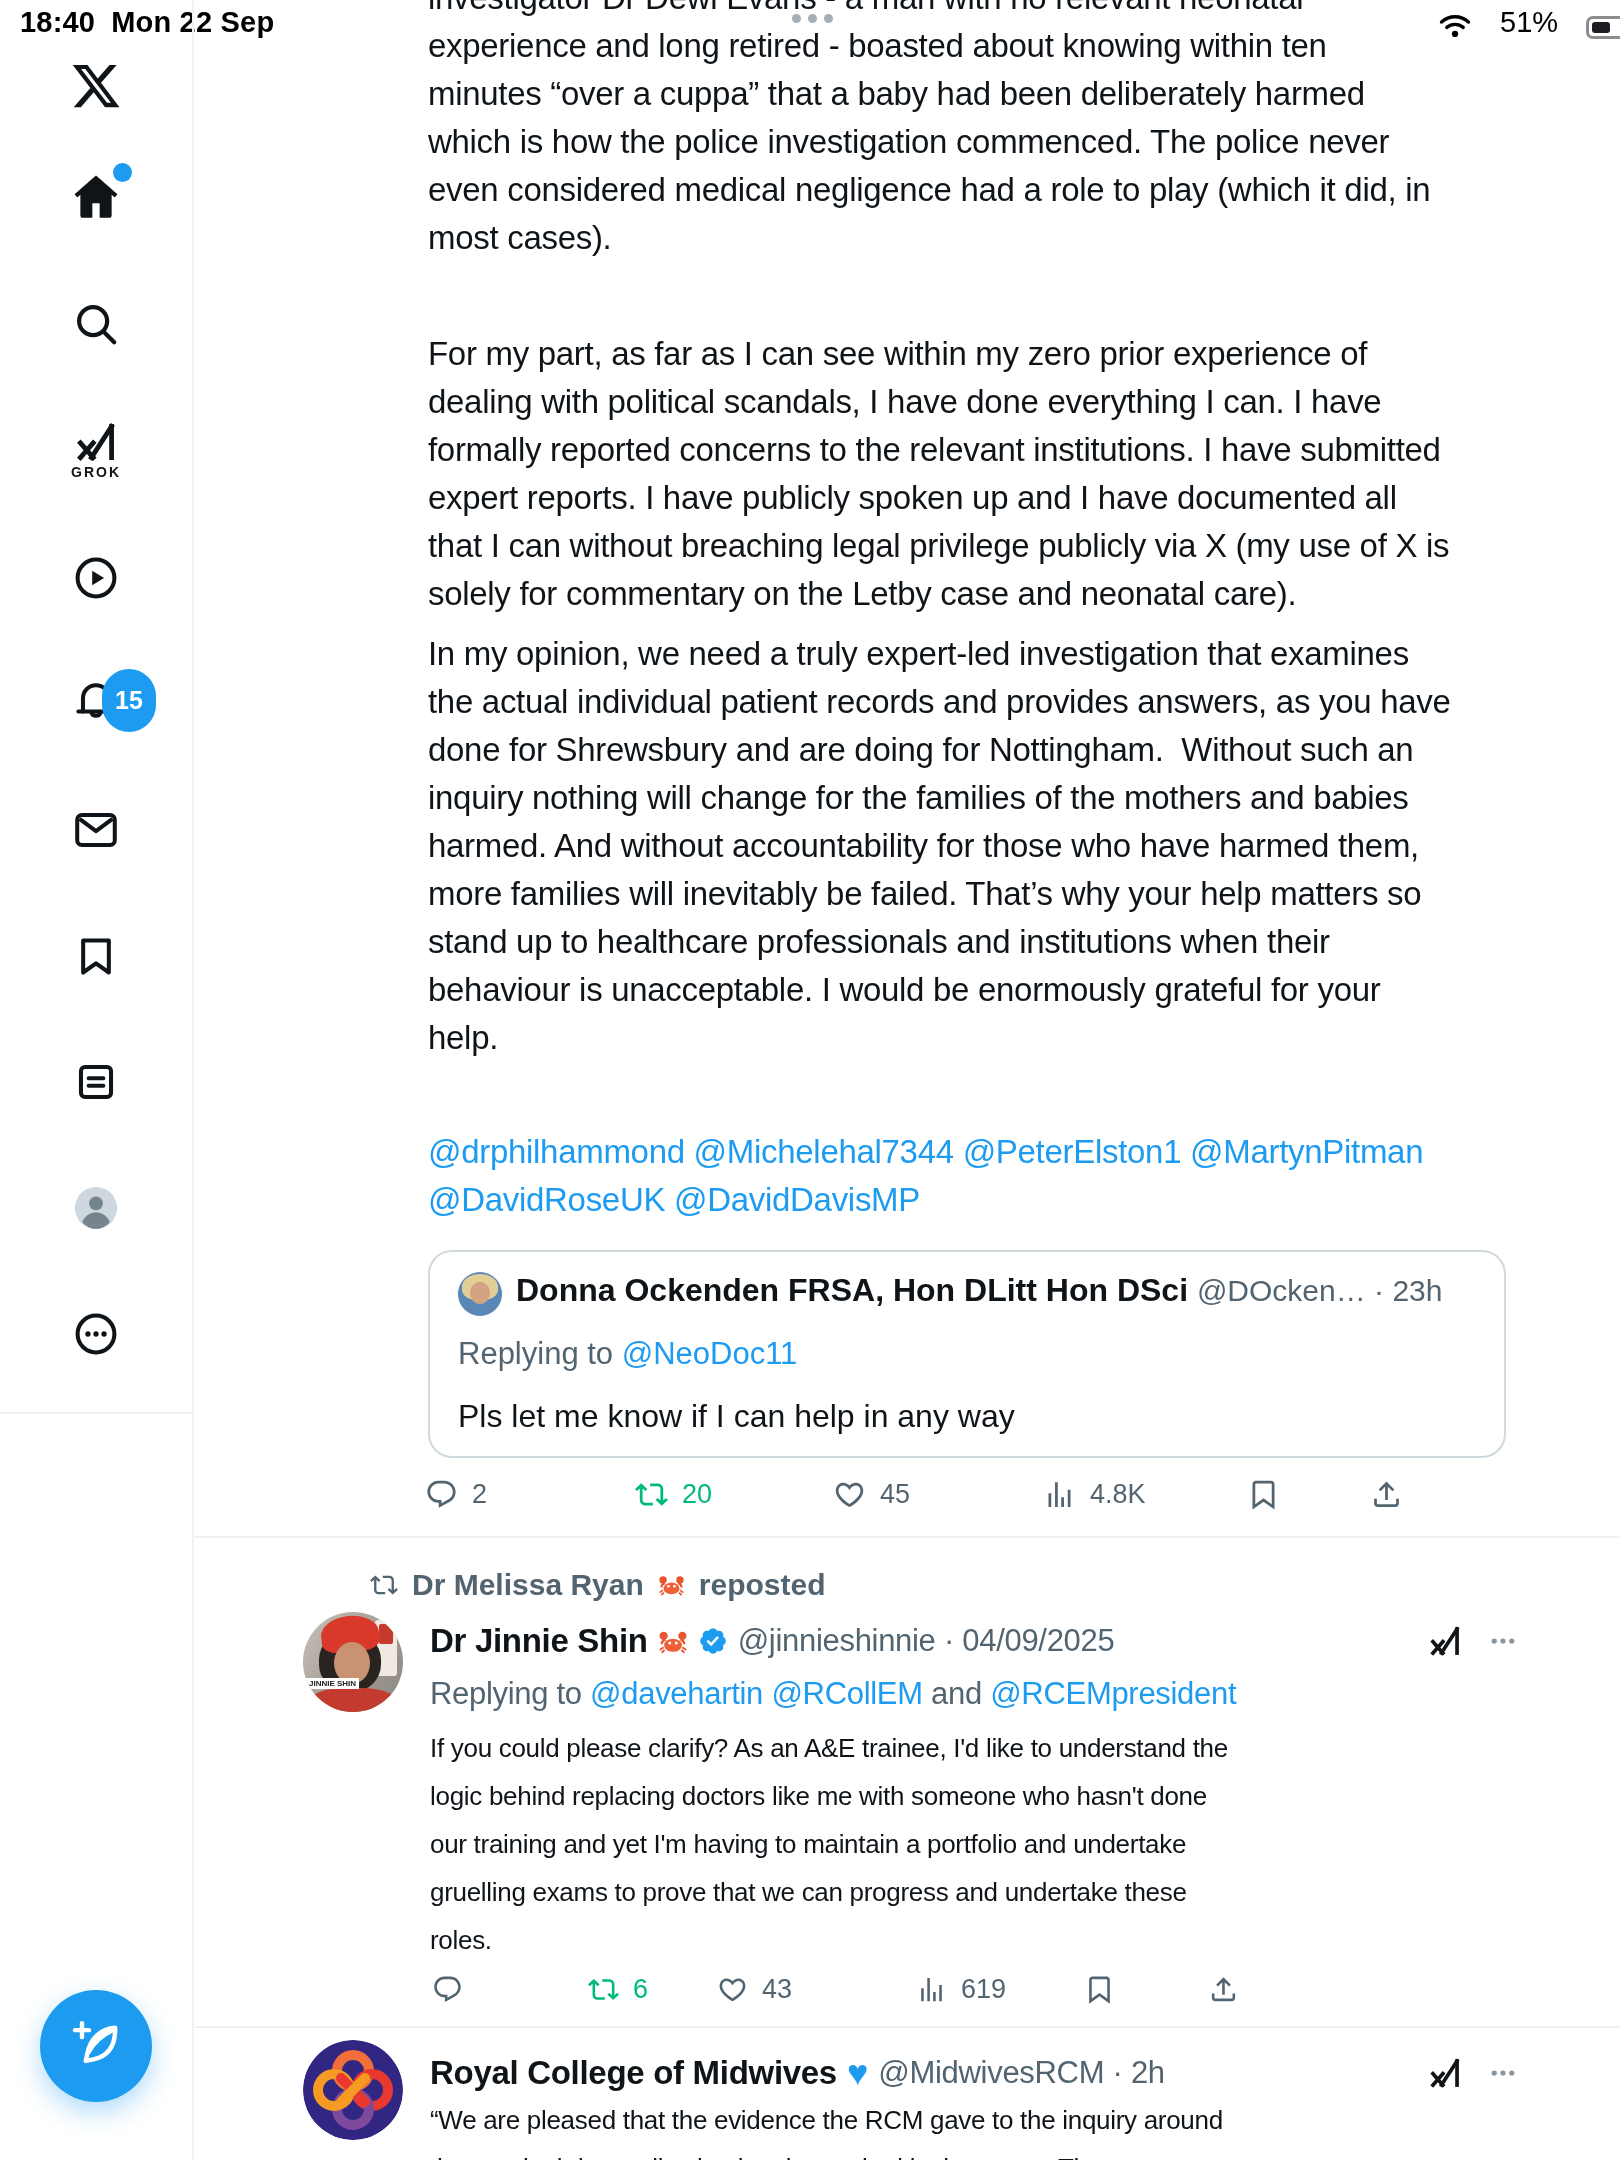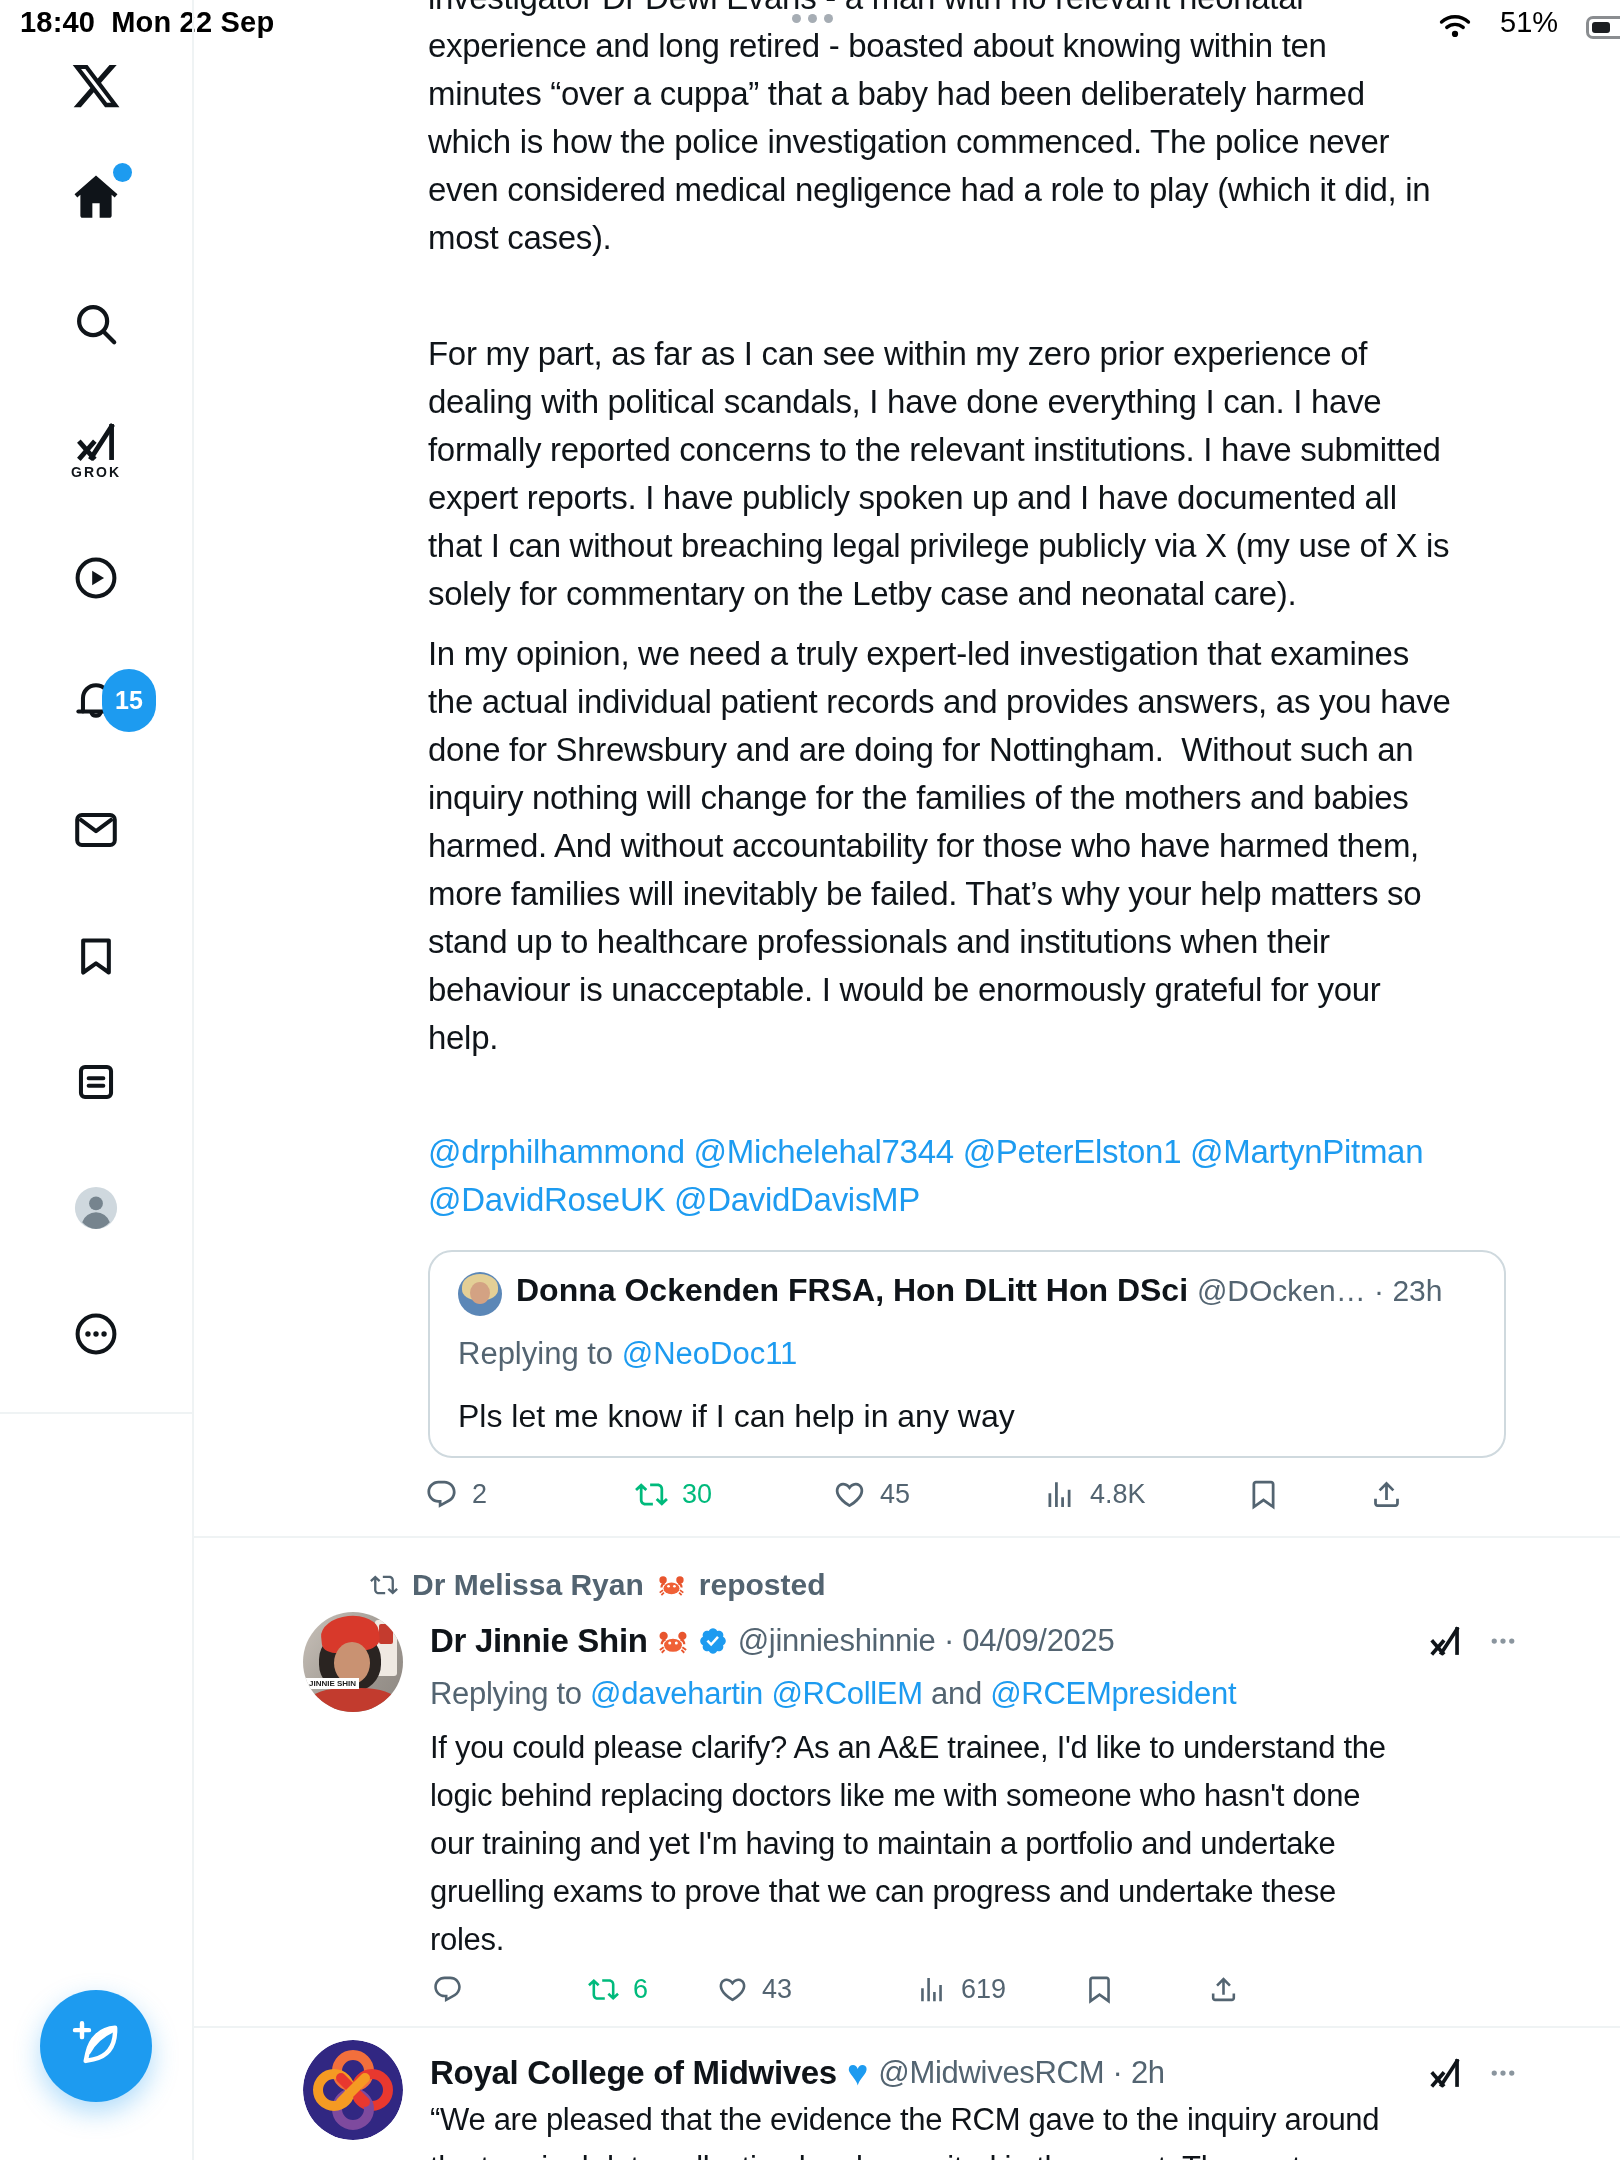--- a/index.html
+++ b/index.html
@@ -63,21 +63,21 @@
   .av-jinnie .face{position:absolute;left:31px;top:30px;width:36px;height:42px;border-radius:50%;background:#c99272;}
   .av-jinnie .body{position:absolute;left:8px;top:76px;width:84px;height:30px;border-radius:40%;background:#c23b2e;}
   .av-jinnie .cap-tag{position:absolute;left:3px;top:66px;background:#fff;color:#222;font-size:8px;font-weight:700;
                   padding:1px 3px;line-height:9px;white-space:nowrap;}
   .name-row{position:absolute;white-space:nowrap;display:flex;align-items:center;gap:10px;font-size:33px;}
   .t-name{font-weight:700;letter-spacing:-0.3px;}
   .t-meta{color:#536471;font-size:31px;letter-spacing:-0.3px;}
   .blue-heart{color:#1d9bf0;font-size:36px;line-height:30px;}
   .row-right{position:absolute;display:flex;align-items:center;gap:26px;color:#536471;}
   .replying-row{position:absolute;font-size:31px;letter-spacing:-0.3px;white-space:nowrap;}
-  .body-col{position:absolute;left:430px;width:1100px;font-size:31px;line-height:48px;letter-spacing:-0.3px;}
+  .body-col{position:absolute;left:430px;width:1100px;font-size:26px;line-height:48px;letter-spacing:-0.3px;}
   
   .fab{left:40px;top:1990px;width:112px;height:112px;border-radius:50%;background:#1d9bf0;
        box-shadow:0 10px 26px rgba(29,155,240,.35);display:flex;align-items:center;justify-content:center;}
 </style>
 </head>
 <body>
 
 <svg width="0" height="0" style="position:absolute">
   <defs>
     <symbol id="ic-reply" viewBox="0 0 24 24">
@@ -288,21 +288,21 @@
   <div class="ecl" style="left:425px;top:1478px">
     <svg class="ei">
         <use href="#ic-reply"></use>
       </svg>
       <span class="cnt">2</span>
   </div>
   <div class="ecl green" style="left:635px;top:1478px">
     <svg class="ei">
         <use href="#ic-rt"></use>
       </svg>
-      <span class="cnt">30</span>
+      <span class="cnt">20</span>
   </div>
   <div class="ecl" style="left:833px;top:1478px">
     <svg class="ei">
         <use href="#ic-like"></use>
       </svg>
       <span class="cnt">45</span>
   </div>
   <div class="ecl" style="left:1043px;top:1478px">
     <svg class="ei">
         <use href="#ic-views"></use>

